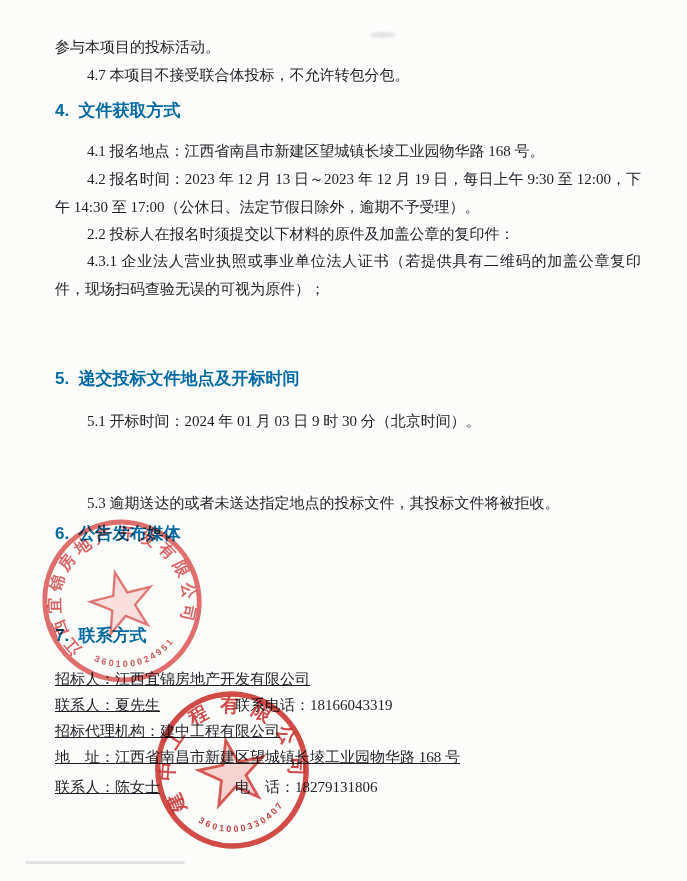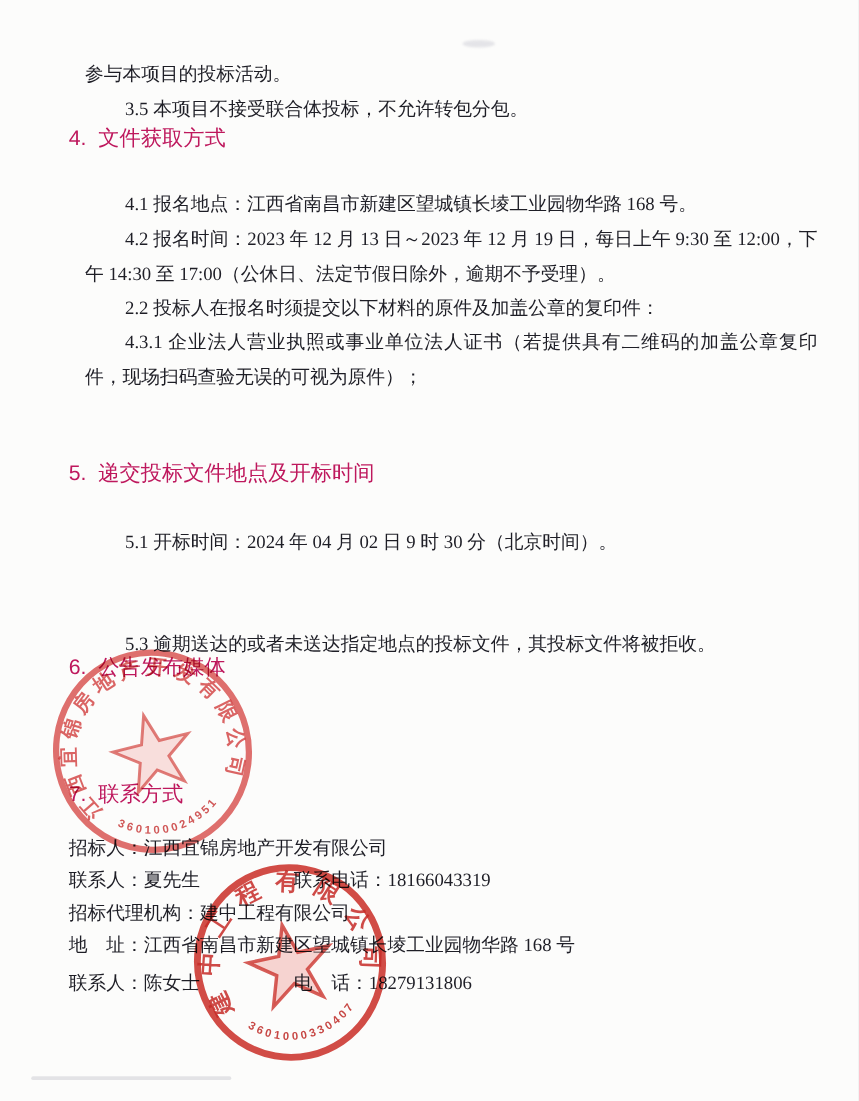--- a/index.html
+++ b/index.html
@@ -8,32 +8,32 @@
     width:687px;height:881px;
     margin:0 auto;
     background:#fcfcfb;
     overflow:hidden;
     font-family:"Liberation Serif","DejaVu Serif",serif;
     color:#1e1e26;
   }
   .body{
     position:absolute;left:55px;width:586px;
     font-size:15px;line-height:28px;
-    text-align:justify;margin:13px;
+    text-align:justify;margin:0;
   }
   .ind{text-indent:32px;}
   .hd{
     position:absolute;left:55px;width:586px;margin:0;
     font-family:"Liberation Sans","DejaVu Sans",sans-serif;
-    font-weight:400;font-size:17px;line-height:24px;
-    color:#be185d;white-space:pre;
+    font-weight:700;font-size:17px;line-height:24px;
+    color:#0369a1;white-space:pre;
   }
   .cline{
     position:absolute;left:55px;width:586px;height:26px;
-    font-size:15px;line-height:26px;margin:0;
+    font-size:15px;line-height:26px;margin:0;text-decoration:underline;
   }
   .cright{position:absolute;left:180px;top:0;}
   .seal{
     position:absolute;
     mix-blend-mode:multiply;
     pointer-events:none;
   }
   .seal .ring{fill:none;}
   .seal text{font-family:"Liberation Sans","DejaVu Sans",sans-serif;}
   .seal1 .ring{stroke:rgba(217,72,70,0.78);stroke-width:5px;}
@@ -47,30 +47,30 @@
   .artifact{position:absolute;border-radius:3px;}
   .artifact-bottom{left:25px;top:861px;width:160px;height:3px;background:#d7d7dc;opacity:.65;filter:blur(.6px);}
   .artifact-top{left:370px;top:32px;width:26px;height:6px;background:#c9c9d2;opacity:.45;border-radius:50%;filter:blur(1px);}
 </style>
 </head>
 <body>
 
 <div class="page">
 
   <p class="body" style="top:33px">参与本项目的投标活动。</p>
-  <p class="body ind" style="top:61px">3.5 本项目不接受联合体投标，不允许转包分包。</p>
+  <p class="body ind" style="top:61px">4.7 本项目不接受联合体投标，不允许转包分包。</p>
 
   <h2 class="hd" style="top:99px">4.  文件获取方式</h2>
   <p class="body ind" style="top:137px">4.1 报名地点：江西省南昌市新建区望城镇长堎工业园物华路 168 号。</p>
   <p class="body ind" style="top:165px">4.2 报名时间：2023 年 12 月 13 日～2023 年 12 月 19 日，每日上午 9:30 至 12:00，下午 14:30 至 17:00（公休日、法定节假日除外，逾期不予受理）。</p>
   <p class="body ind" style="top:220px">2.2 投标人在报名时须提交以下材料的原件及加盖公章的复印件：</p>
   <p class="body ind" style="top:247px">4.3.1 企业法人营业执照或事业单位法人证书（若提供具有二维码的加盖公章复印件，现场扫码查验无误的可视为原件）；</p>
 
   <h2 class="hd" style="top:367px">5.  递交投标文件地点及开标时间</h2>
-  <p class="body ind" style="top:407px">5.1 开标时间：2024 年 04 月 02 日 9 时 30 分（北京时间）。</p>
+  <p class="body ind" style="top:407px">5.1 开标时间：2024 年 01 月 03 日 9 时 30 分（北京时间）。</p>
   <p class="body ind" style="top:489px">5.3 逾期送达的或者未送达指定地点的投标文件，其投标文件将被拒收。</p>
 
   <h2 class="hd" style="top:522px">6.  公告发布媒体</h2>
 
   <h2 class="hd" style="top:624px">7.  联系方式</h2>
 
   <div class="cline" style="top:666px">
     <span>招标人：江西宜锦房地产开发有限公司</span>
   </div>
   <div class="cline" style="top:692px">

